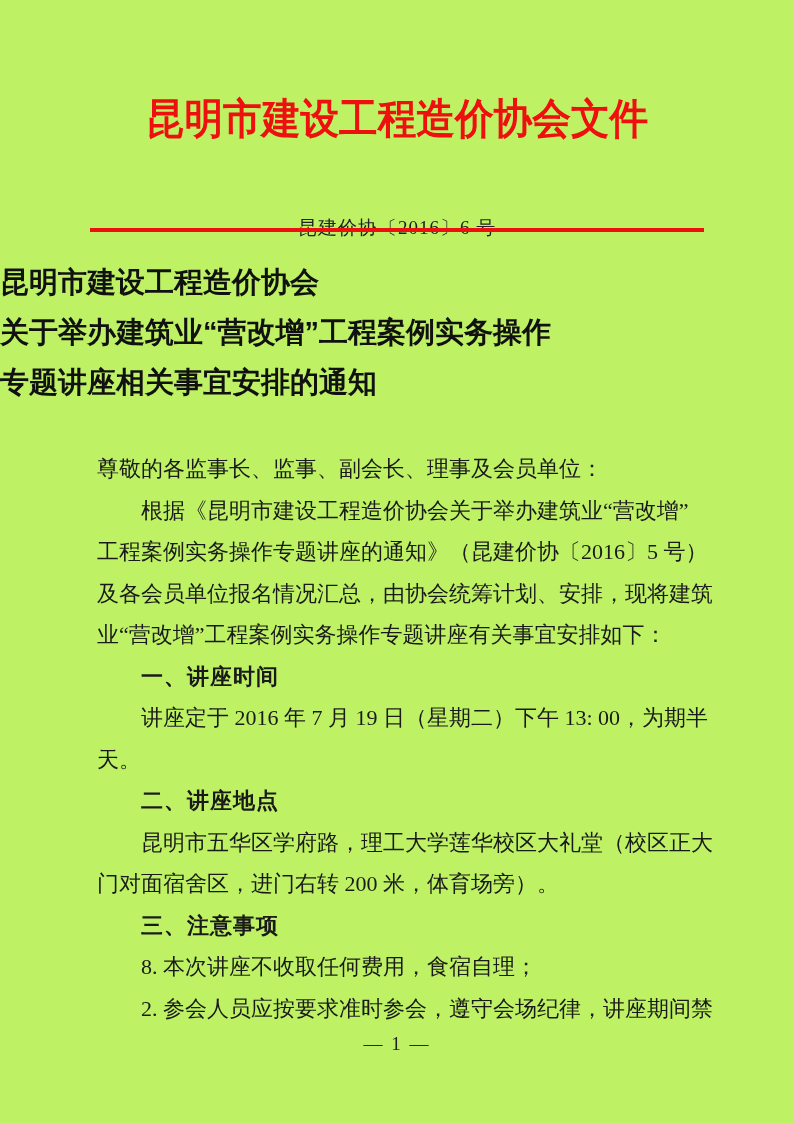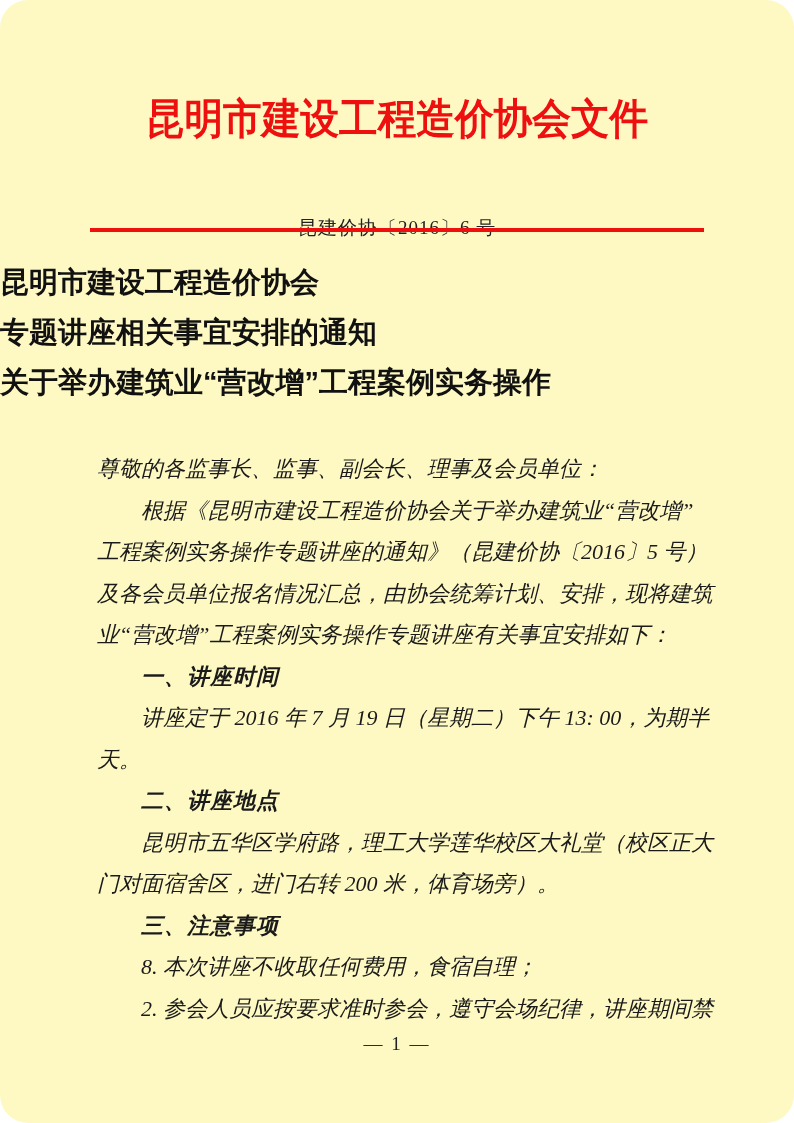--- a/index.html
+++ b/index.html
@@ -5,25 +5,24 @@
   html, body {
     margin: 0;
     padding: 0;
     background: #ffffff;
   }
   .page {
     position: relative;
     width: 794px;
     height: 1123px;
     margin: 0 auto;
-    background: #fef9c3;
+    background: #bef264;
     overflow: hidden;
     font-family: "Liberation Serif", "DejaVu Serif", serif;
     color: #1c1c1c;
-    border-radius: 28px;
   }
   .red-header {
     position: absolute;
     top: 94px;
     left: 0;
     width: 100%;
     margin: 0;
     text-align: center;
     font-family: "Liberation Sans", "DejaVu Sans", sans-serif;
     font-weight: bold;
@@ -69,21 +68,20 @@
     white-space: nowrap;
   }
   .body-text {
     position: absolute;
     top: 448px;
     left: 97px;
     width: 600px;
     font-size: 22px;
     line-height: 41.5px;
     color: #1a1a1a;
-    font-style: italic;
   }
   .body-line {
     height: 41.5px;
     white-space: nowrap;
   }
   .indent {
     text-indent: 44px;
   }
   .heading {
     font-family: "Liberation Sans", "DejaVu Sans", sans-serif;
@@ -108,22 +106,22 @@
 <div class="page">
 
   <h1 class="red-header">昆明市建设工程造价协会文件</h1>
 
   <div class="doc-number">昆建价协〔2016〕6 号</div>
 
   <div class="red-rule"></div>
 
   <div class="doc-title">
     <div class="title-line">昆明市建设工程造价协会</div>
+    <div class="title-line">关于举办建筑业“营改增”工程案例实务操作</div>
     <div class="title-line">专题讲座相关事宜安排的通知</div>
-    <div class="title-line">关于举办建筑业“营改增”工程案例实务操作</div>
   </div>
 
   <div class="body-text">
     <div class="body-line">尊敬的各监事长、监事、副会长、理事及会员单位：</div>
     <div class="body-line indent">根据《昆明市建设工程造价协会关于举办建筑业“营改增”</div>
     <div class="body-line">工程案例实务操作专题讲座的通知》（昆建价协〔2016〕5 号）</div>
     <div class="body-line">及各会员单位报名情况汇总，由协会统筹计划、安排，现将建筑</div>
     <div class="body-line">业“营改增”工程案例实务操作专题讲座有关事宜安排如下：</div>
     <div class="body-line heading indent">一、讲座时间</div>
     <div class="body-line indent">讲座定于 2016 年 7 月 19 日（星期二）下午 13: 00，为期半</div>

